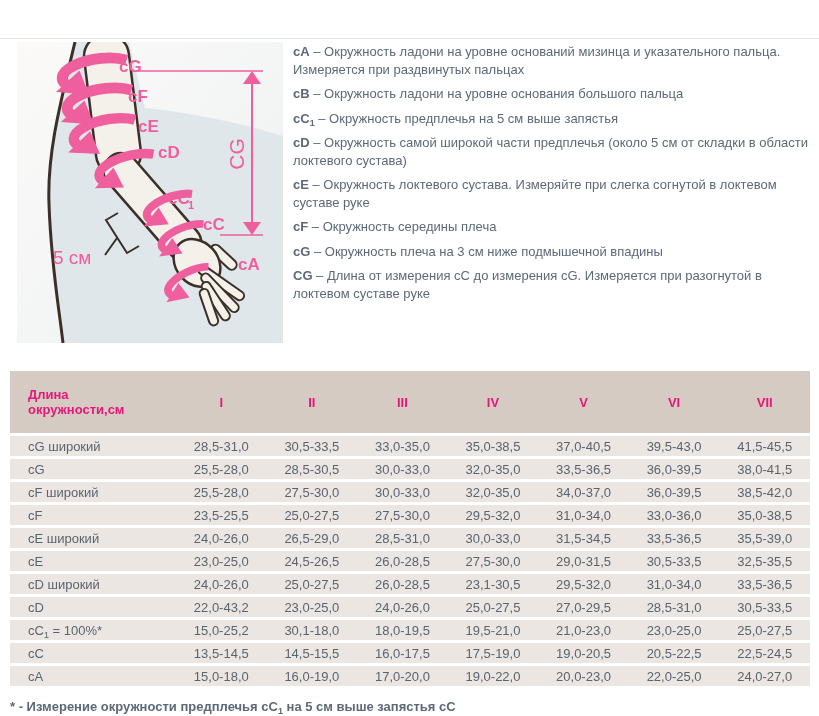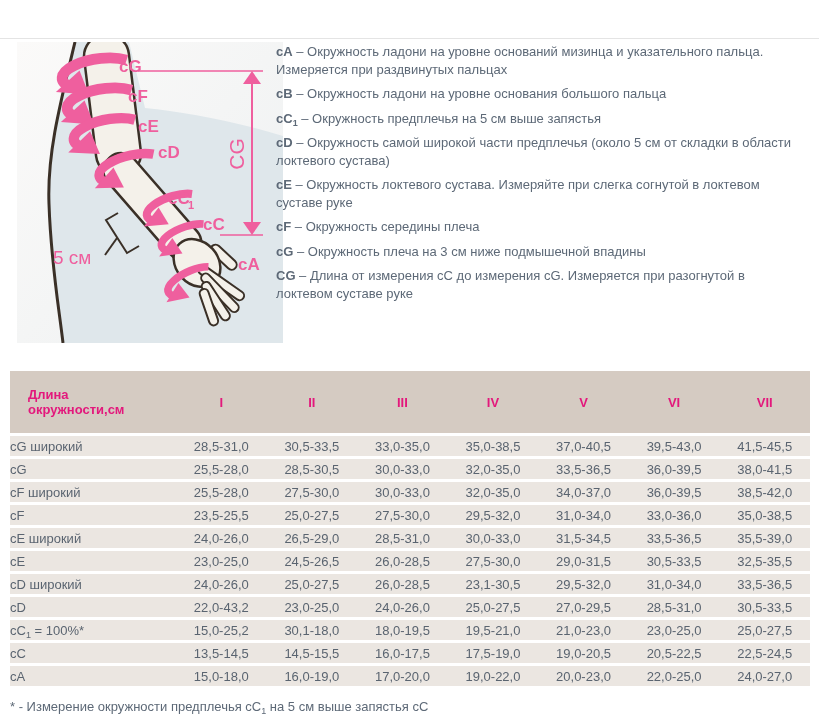--- a/index.html
+++ b/index.html
@@ -26,21 +26,21 @@
   }
   .top-divider{
     position:absolute;left:0;top:38px;width:819px;height:1px;
     background:var(--divider);
   }
   .top-section{position:relative;width:819px;height:345px;}
   .illustration{
     position:absolute;left:17px;top:42px;width:266px;height:301px;
   }
   .descriptions{
-    position:absolute;left:276px;top:43px;width:520px;
+    position:absolute;left:293px;top:43px;width:520px;
     font-size:13px;line-height:17.5px;
   }
   .descriptions p{margin:0 0 7px 0;}
   .descriptions b{font-weight:bold;}
   .descriptions sub, .size-table sub, .footnotes sub{
     font-size:9px;vertical-align:-3px;line-height:0;
   }
   .table-section{margin:23px 9px 0 10px;}
   table.size-table{
     width:800px;table-layout:fixed;
@@ -50,23 +50,23 @@
   table.size-table th{
     background:var(--header-bg);color:var(--magenta);
     font-weight:bold;height:24px;padding:16px;text-align:center;
     font-size:13px;
   }
   table.size-table th.rowhead{text-align:left;padding-left:18px;}
   table.size-table td{
     background:var(--row-bg);height:20px;padding:0;text-align:center;
     white-space:nowrap;
   }
-  table.size-table td.rowlabel{text-align:left;}
+  table.size-table td.rowlabel{text-align:left;padding-left:18px;}
   .footnotes{margin:9px 10px 0 10px;font-size:13px;line-height:18px;}
-  .footnotes p{margin:0 0 15px 0;}
+  .footnotes p{margin:0 0 15px 0;font-weight:bold;}
   svg text{font-family:"Liberation Sans", sans-serif;}
   .svg-label{font-size:17px;font-weight:bold;fill:var(--pink);}
   .svg-label-sub{font-size:11px;font-weight:bold;fill:var(--pink);}
   .svg-dim-label{font-size:21px;fill:var(--pink);}
   .svg-5cm{font-size:19px;fill:var(--pink);}
 </style>
 </head>
 <body>
 
 <div class="top-divider"></div>

